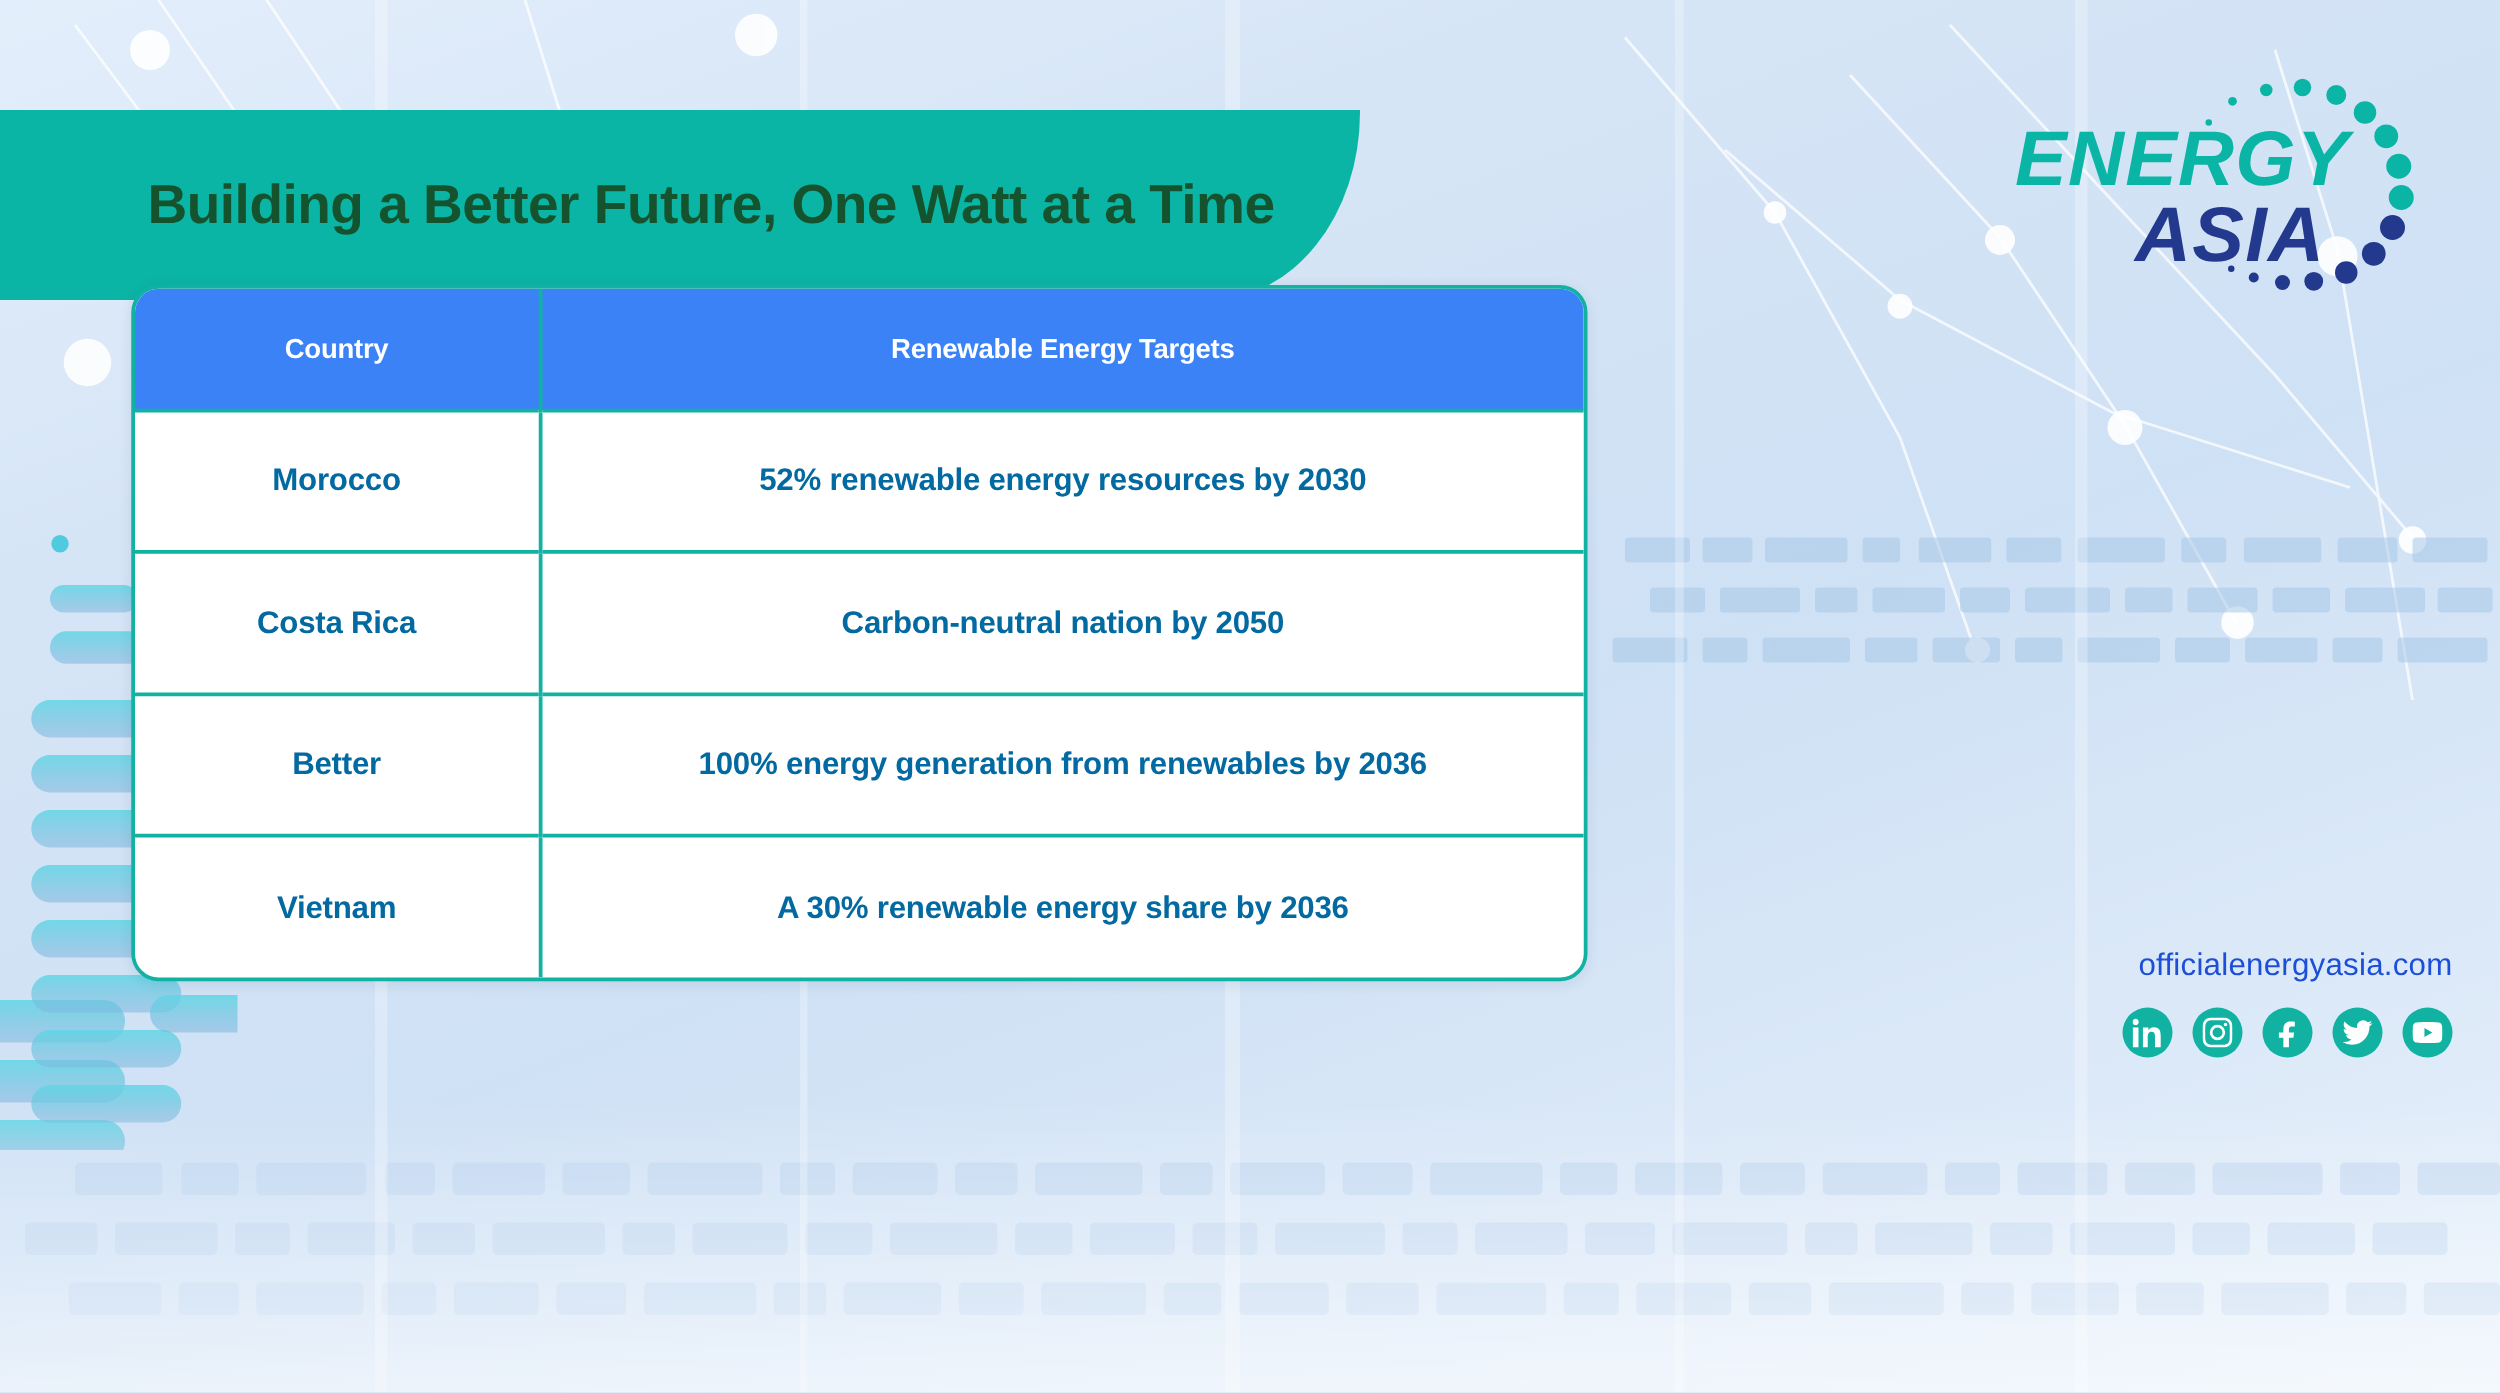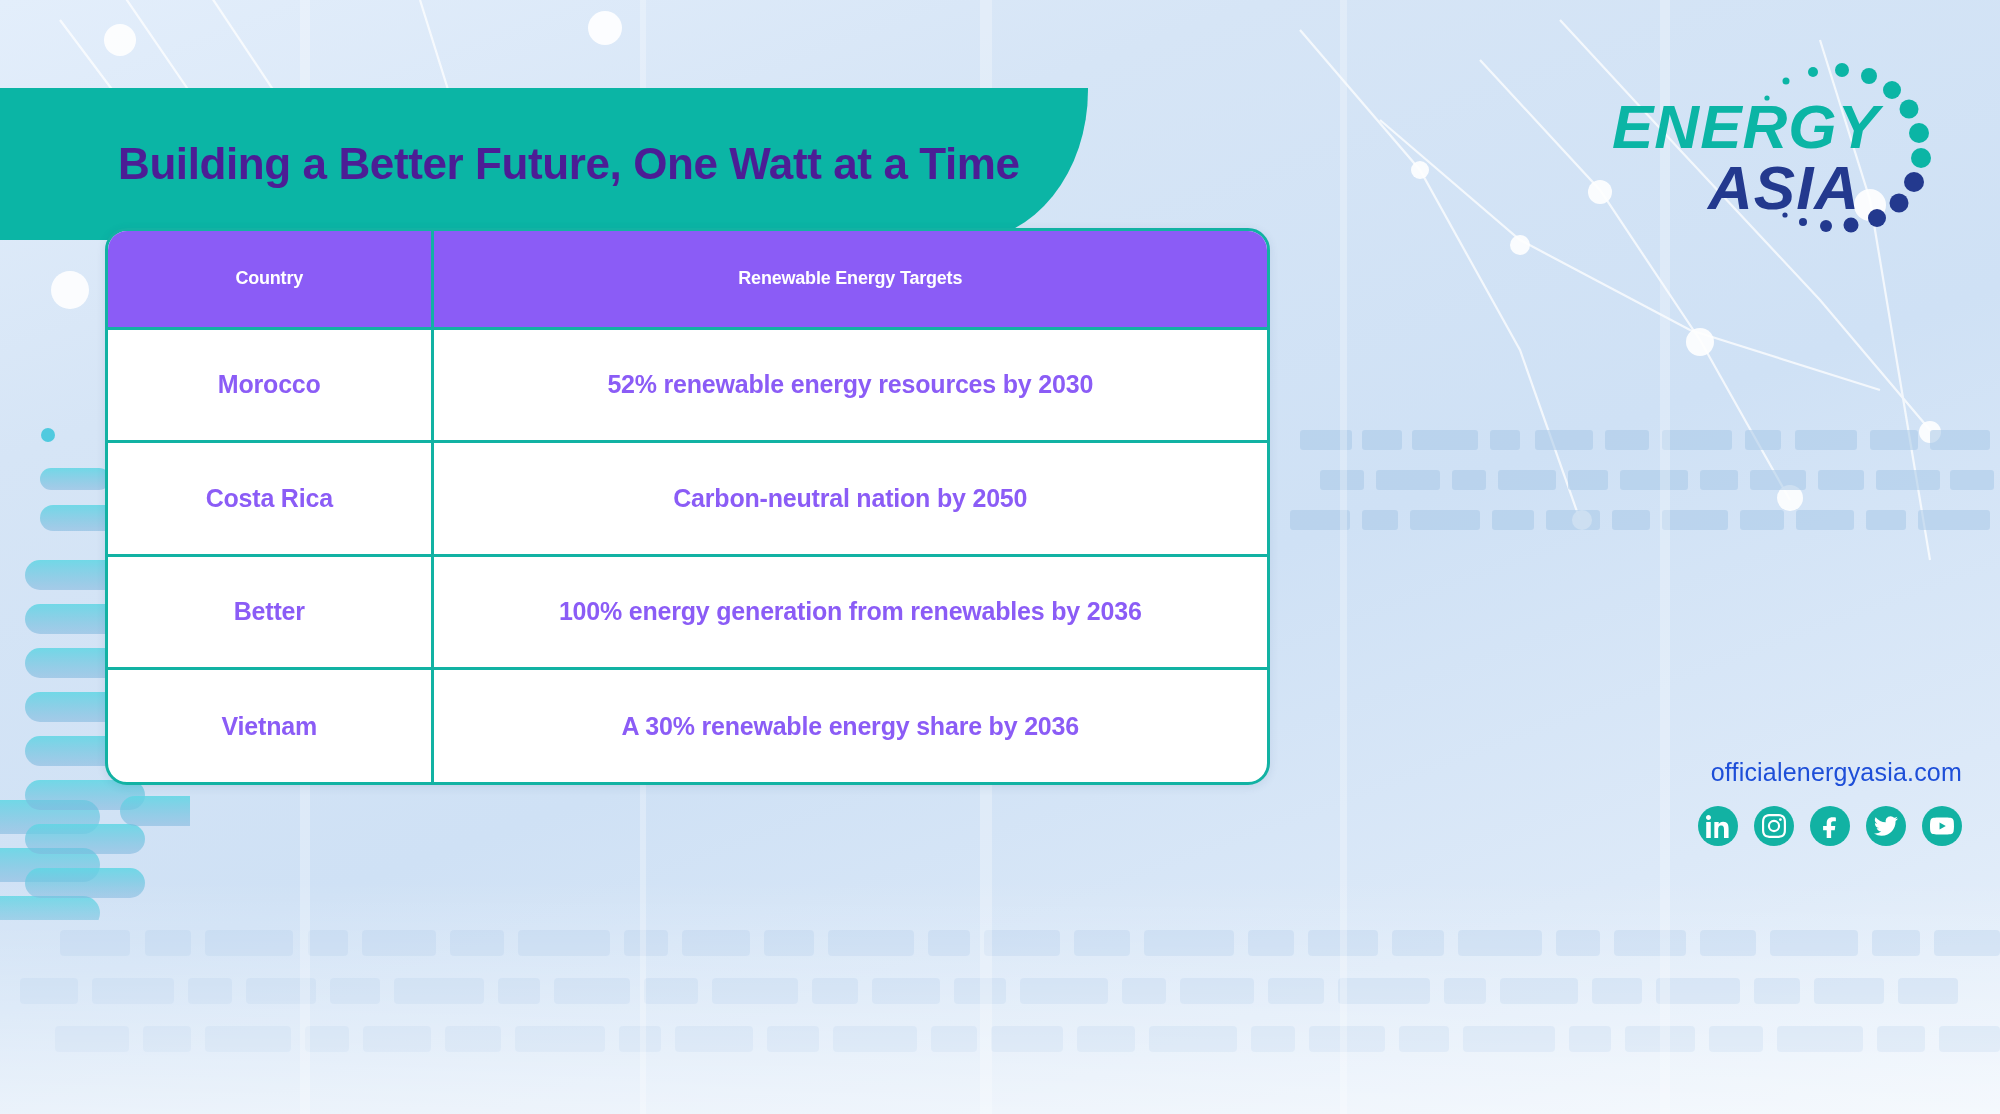--- a/index.html
+++ b/index.html
@@ -24,21 +24,21 @@
     position:absolute; left:0; top:88px; width:1088px; height:152px;
     background:#0bb5a5;
     border-bottom-right-radius:120px 150px;
     z-index:3;
   }
   #banner-inner {
     position:absolute; left:0; top:0; width:100%; height:100%;
   }
   #banner-title {
     position:absolute; left:118px; top:50%; transform:translateY(-50%);
-    color:#4c1d95;
+    color:#14532d;
     font-size:44px;
     font-weight:bold;
     letter-spacing:-0.4px;
     white-space:nowrap;
   }
 
   
   #logo { position:absolute; right:40px; top:48px; width:400px; height:190px; z-index:5; }
 
   
@@ -46,31 +46,31 @@
     position:absolute; left:105px; top:228px; width:1165px; height:557px;
     background:#ffffff;
     border-radius:22px;
     border:3px solid #12b2a3;
     overflow:hidden;
     z-index:4;
     box-shadow:0 2px 10px rgba(30,60,110,.10);
   }
   table { width:100%; height:100%; border-collapse:collapse; table-layout:fixed; }
   thead th {
-    background:#8b5cf6;
+    background:#3b82f6;
     color:#ffffff;
-    font-size:18px;
+    font-size:22px;
     font-weight:bold;
     height:97px;
     vertical-align:middle;
     letter-spacing:-0.2px;
   }
   thead th.col-country { width:324px; border-right:3px solid #12b2a3; }
   tbody td {
-    color:#8b5cf6;
+    color:#0369a1;
     font-size:25px;
     font-weight:bold;
     text-align:center;
     vertical-align:middle;
     border-top:3px solid #12b2a3;
     letter-spacing:-0.2px;
   }
   tbody td.cell-country { width:324px; border-right:3px solid #12b2a3; font-size:25px; }
   tbody tr { height:91px; }
 

